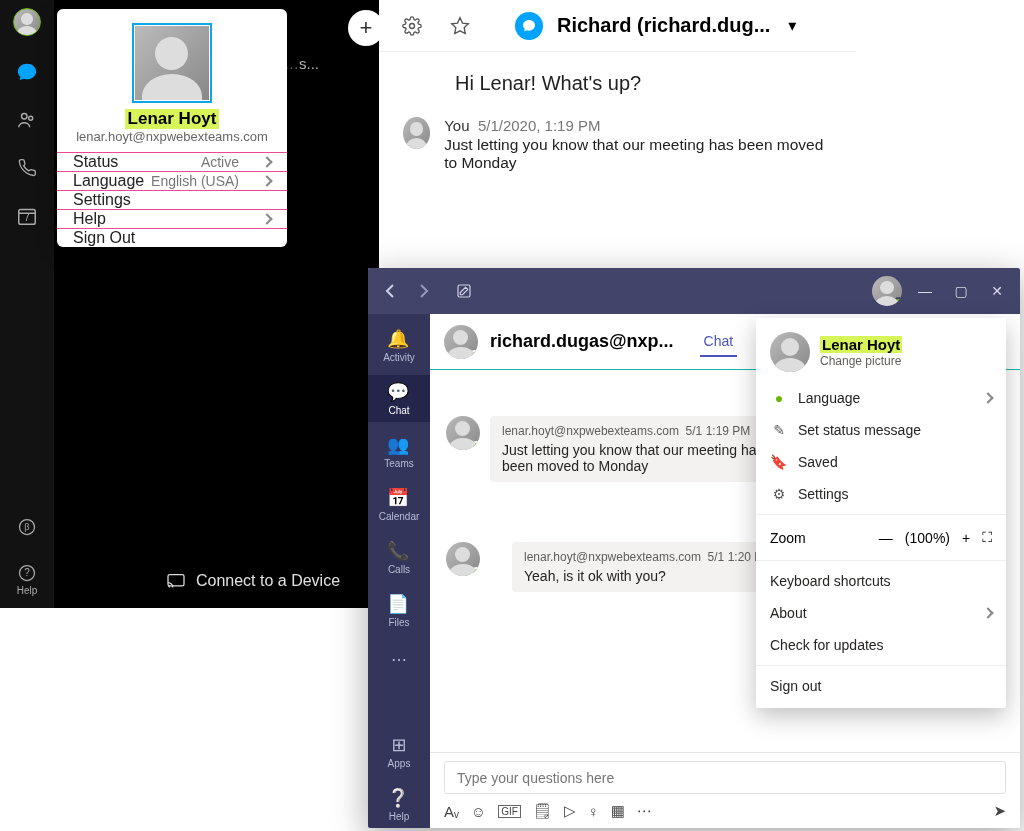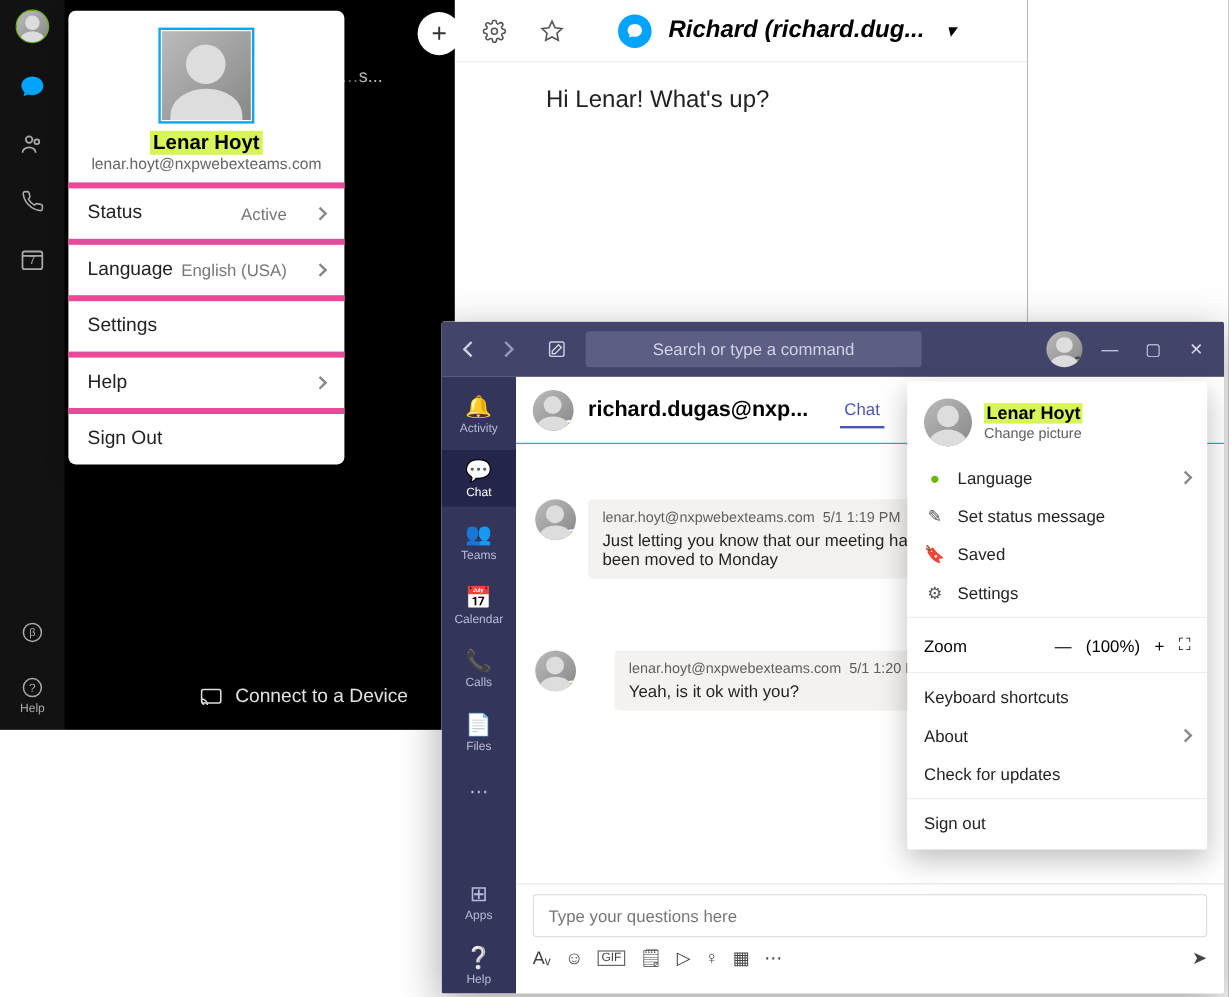--- a/index.html
+++ b/index.html
@@ -12,36 +12,36 @@
 
   
   .webex{position:absolute;left:0;top:0;width:856px;height:608px;background:#000;}
   .wb-sidebar{position:absolute;left:0;top:0;width:54px;height:100%;background:#121212;display:flex;flex-direction:column;align-items:center;padding-top:8px;gap:24px;}
   .wb-sidebar .spacer{flex:1;}
   .wb-sicon{width:24px;height:24px;display:flex;align-items:center;justify-content:center;font-size:18px;}
   .wb-main{position:absolute;left:54px;top:0;right:0;height:100%;background:#000;}
   .wb-plus{position:absolute;top:10px;left:294px;width:36px;height:36px;border-radius:50%;background:#fff;display:flex;align-items:center;justify-content:center;font-size:22px;color:#333;}
   .wb-people{position:absolute;left:200px;top:55px;color:#bbb;font-size:15px;}
   .wb-conv{position:absolute;left:325px;top:0;right:0;bottom:0;background:#fff;}
-  .wb-conv-header{height:52px;display:flex;align-items:center;gap:14px;padding:0 16px;border-bottom:1px solid #eee;font-style:italic;}
+  .wb-conv-header{height:52px;display:flex;align-items:center;gap:14px;padding:0 16px;border-bottom:1px solid #eee;}
   .wb-hicon{width:34px;height:34px;border-radius:50%;display:flex;align-items:center;justify-content:center;}
   .wb-title{font-size:20px;font-weight:700;}
   .wb-conv-body{padding:20px 24px;font-size:15.5px;color:#222;}
   .wb-msg{display:flex;gap:14px;margin-bottom:22px;}
   .wb-msg .meta{color:#777;font-size:15px;margin-bottom:2px;}
   .wb-msg .meta .name{color:#333;}
   .wb-msg .link{color:#d97a00;}
   
   .wb-pop{position:absolute;left:57px;top:9px;width:230px;background:#fff;border-radius:6px;box-shadow:0 4px 20px rgba(0,0,0,.3);z-index:5;}
   .wb-pop::before{content:"";position:absolute;left:-8px;top:8px;border:8px solid transparent;border-right-color:#fff;}
   .wb-pop-top{padding:14px 10px 8px;text-align:center;}
   .wb-pop-av{width:80px;height:80px;border:2px solid #0ea5e9;margin:0 auto 6px;display:flex;align-items:center;justify-content:center;}
   .wb-pop-name{font-size:17px;display:inline-block;padding:0 3px;}
   .wb-pop-email{font-size:13px;color:#666;}
-  .wb-pop-row{display:flex;align-items:center;justify-content:space-between;padding:12px 16px;border-top:5px solid #ec4899;font-size:16px;color:#222;text-align:center;}
+  .wb-pop-row{display:flex;align-items:center;justify-content:space-between;padding:0 16px;border-top:1px solid #ec4899;font-size:16px;color:#222;text-align:center;}
   .wb-pop-row .rv{color:#777;font-size:14px;display:flex;align-items:center;gap:24px;}
   .wb-connect{position:absolute;bottom:10px;left:92px;right:496px;height:34px;color:#e1e1e1;display:flex;align-items:center;justify-content:center;gap:10px;font-size:16px;}
 
   
   .teams{position:absolute;left:368px;top:268px;width:652px;height:560px;background:#fff;box-shadow:0 10px 36px rgba(0,0,0,.35);border-radius:2px;overflow:hidden;}
   .tm-title{height:46px;background:#42446a;display:flex;align-items:center;gap:10px;padding:0 10px;}
   .tm-title .nav{width:24px;height:24px;display:flex;align-items:center;justify-content:center;color:#cfd0e3;}
   .tm-title .compose{width:28px;height:28px;display:flex;align-items:center;justify-content:center;color:#cfd0e3;margin-left:4px;}
   .tm-search{flex:0 0 280px;height:30px;background:#5c5e84;border-radius:3px;color:#d2d2e7;font-size:14px;display:flex;align-items:center;justify-content:center;}
   .tm-title .spacer{flex:1;}
@@ -57,21 +57,21 @@
   .tm-content{flex:1;display:flex;flex-direction:column;}
   .tm-head{height:56px;border-bottom:1px solid #14b8a6;display:flex;align-items:center;gap:12px;padding:0 14px;}
   .tm-head .av{width:34px;height:34px;position:relative;}
   .tm-head .presence{border-color:#fff;}
   .tm-head .title{font-weight:700;font-size:18px;}
   .tm-head .tab{color:#4b53bc;font-size:14px;border-bottom:2px solid #4b53bc;padding:6px 4px;margin-left:14px;}
   .tm-thread{flex:1;padding:10px 16px;overflow:hidden;position:relative;}
   .tm-msg{display:flex;gap:10px;margin:36px 0 0;}
   .tm-bubble{background:#f3f2f1;border-radius:4px;padding:8px 12px;font-size:14px;color:#252423;max-width:300px;}
   .tm-bubble .meta{font-size:12px;color:#605e5c;margin-bottom:4px;}
-  .tm-composer{height:92px;border-top:1px solid #e6e6e6;padding:8px 14px;display:flex;flex-direction:column;}
+  .tm-composer{height:76px;border-top:1px solid #e6e6e6;padding:8px 14px;display:flex;flex-direction:column;}
   .tm-input{height:36px;border:1px solid #e1dfdd;border-radius:3px;padding:0 12px;color:#777;font-size:14px;display:flex;align-items:center;}
   .tm-tools{display:flex;align-items:center;gap:12px;margin-top:8px;color:#444;font-size:15px;}
   .tm-tools .sp{flex:1;}
   
   .tm-pop{position:absolute;top:50px;right:14px;width:250px;background:#fff;box-shadow:0 8px 24px rgba(0,0,0,.25);border-radius:2px;z-index:20;}
   .tm-pop-top{display:flex;gap:10px;padding:14px 14px 10px;align-items:center;}
   .tm-pop-av{width:40px;height:40px;}
   .tm-pop-name{font-size:15px;padding:0 2px;}
   .tm-pop-sub{font-size:12px;color:#605e5c;}
   .tm-pop-row{display:flex;align-items:center;gap:10px;padding:8px 14px;font-size:14px;color:#252423;}
@@ -153,20 +153,27 @@
               <path fill="#fff" d="M12 3C7 3 3 6.5 3 11c0 2 1 3.8 2.5 5.1L5 20l3.6-1.5c1 .3 2.1.5 3.4.5 5 0 9-3.5 9-8S17 3 12 3z"></path>
             </svg>
         </div>
         <div class="wb-title">Richard (richard.dug...</div>
         <span style="margin-left:4px;">▾</span>
       </div>
 
       <div class="wb-conv-body">
         <div style="margin:0 0 22px 52px;font-size:20px;">Hi Lenar! What's up?</div>
 
+        <div class="wb-msg">
+          <div class="avatar-circle"></div>
+          <div>
+            <div class="meta"><span class="name">You</span>&nbsp;&nbsp;<span>5/1/2020, 1:19 PM</span></div>
+            <div>Just letting you know that our meeting has been moved to Monday</div>
+          </div>
+        </div>
 
       </div>
     </div>
 
     <div class="wb-connect">
       <svg width="20" height="16" viewBox="0 0 24 20" fill="none" stroke="#ddd" stroke-width="1.6">
           <rect x="2" y="2" width="20" height="14" rx="2"></rect>
           <path d="M2 12a6 6 0 0 1 6 6M2 16a2 2 0 0 1 2 2"></path>
         </svg>
       <span>Connect to a Device</span>
@@ -220,23 +227,20 @@
     <div class="nav">
         <svg width="10" height="14" viewBox="0 0 10 14">
           <path d="M2 1l6 6-6 6" stroke="#9799bd" stroke-width="2" fill="none"></path>
         </svg>
       </div>
     <div class="compose">
         <svg width="18" height="18" viewBox="0 0 24 24" fill="none" stroke="#cfd0e3" stroke-width="1.6">
           <rect x="4" y="4" width="16" height="16" rx="2"></rect>
           <path d="M14 7l3 3-7 7H7v-3z"></path>
         </svg>
-      </div>
-    <div class="tm-search">
-        <span>Search or type a command</span>
       </div>
     <div class="spacer"></div>
     <div class="av avatar-circle" style="position:relative;">
         <span class="presence"></span>
       </div>
     <div class="winbtn">—</div>
     <div class="winbtn">▢</div>
     <div class="winbtn">✕</div>
   </div>
 

